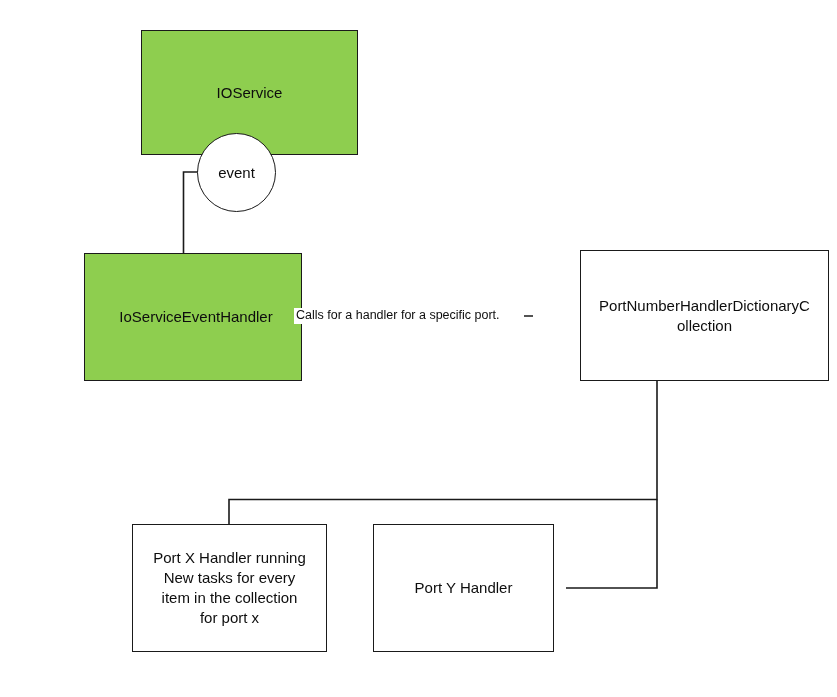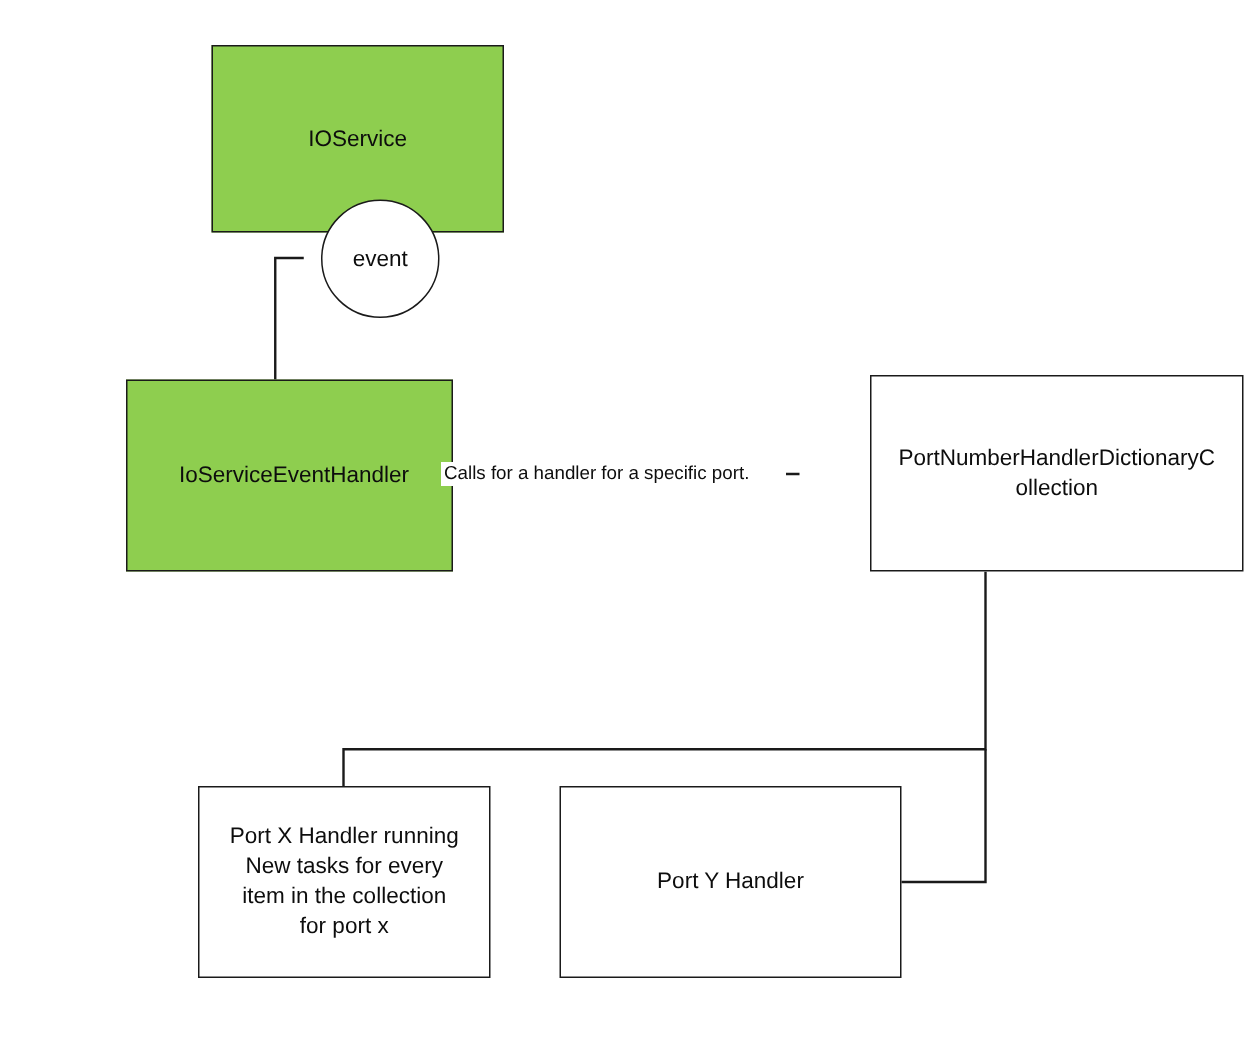--- a/index.html
+++ b/index.html
@@ -89,43 +89,43 @@
       <path d="M 202.5 172 L 183.5 172 L 183.5 253"></path>
 
       <path d="M 278 316 L 533 316"></path>
 
       <path d="M 657 381 L 657 499.5 L 229 499.5 L 229 524"></path>
 
       <path d="M 657 499.5 L 657 588 L 566 588"></path>
     </g>
   </svg>
 
-  <div class="node green" style="left:141px; top:30px; width:195px; height:125px;">
+  <div class="node green" style="left:141px; top:30px; width:217px; height:125px;">
     <span class="label">IOService</span>
   </div>
 
-  <div class="node-event" style="left:214px; top:133px;">
+  <div class="node-event" style="left:197px; top:133px;">
     <span class="label">event</span>
   </div>
 
   <div class="node green" style="left:84px; top:253px; width:218px; height:128px;padding-left:12px;">
     <span class="label">IoServiceEventHandler</span>
   </div>
 
   <div class="node plain" style="left:533px; top:250px; width:249px; height:131px;margin-left:47px;">
     <span class="label">PortNumberHandlerDictionaryC
 ollection</span>
   </div>
 
   <div class="node plain" style="left:132px; top:524px; width:195px; height:128px;">
     <span class="label">Port X Handler running
 New tasks for every
 item in the collection
 for port x</span>
   </div>
 
-  <div class="node plain" style="left:373px; top:524px; width:228px; height:128px;">
+  <div class="node plain" style="left:373px; top:524px; width:181px; height:128px;">
     <span class="label">Port Y Handler</span>
   </div>
 
   <div class="edge-label" style="left:294px; top:308px; width:226px;">Calls for a handler for a specific port.</div>
 
 </div>
 
 </body></html>

